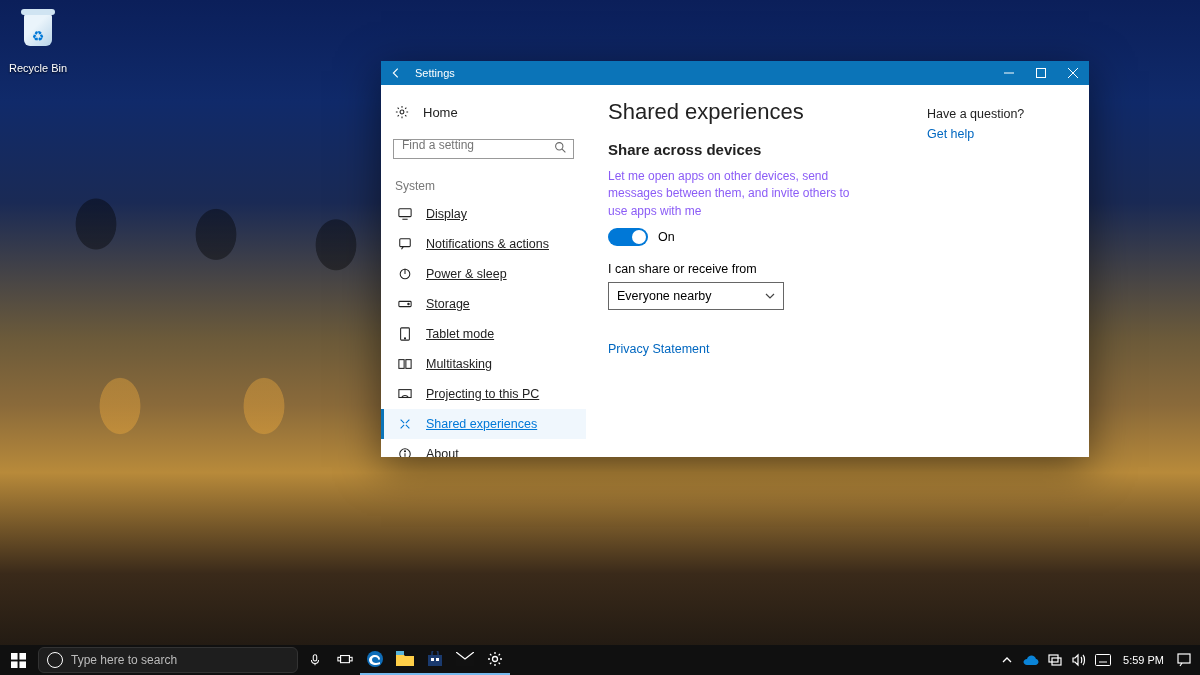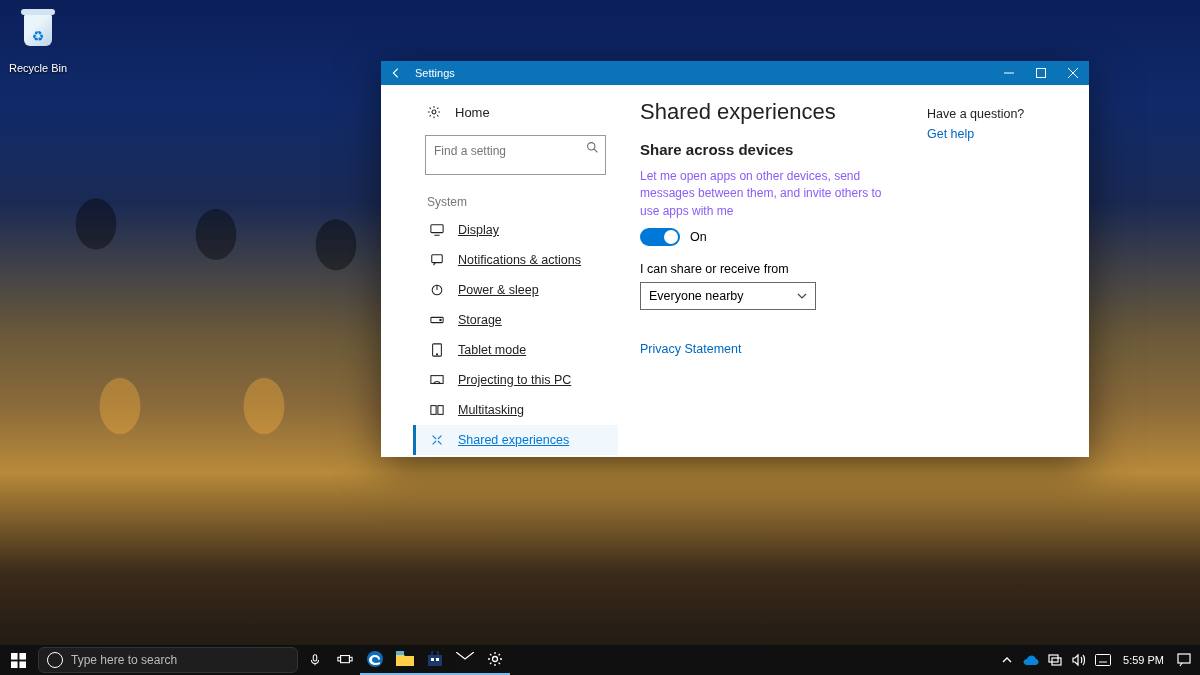--- a/index.html
+++ b/index.html
@@ -24,25 +24,25 @@
 .recycle-bin span { color:#fff; font-size:11px; text-shadow:0 1px 2px rgba(0,0,0,.8); }
 
 .window { position:absolute; top:61px; left:381px; width:708px; height:396px; background:#fff; box-shadow:0 10px 40px rgba(0,0,0,.5); display:flex; flex-direction:column; }
 .titlebar { height:24px; background:#0b74b8; display:flex; align-items:center; color:#fff; font-size:11px; }
 .titlebar .back { width:30px; height:28px; display:flex; align-items:center; justify-content:center; cursor:pointer; }
 .titlebar .title { padding-left:4px; }
 .titlebar .spacer { flex:1; }
 .winbtn { width:32px; height:28px; display:flex; align-items:center; justify-content:center; cursor:pointer; }
 
 .body { flex:1; display:flex; overflow:hidden; }
-.sidebar { width:205px; padding:10px 0; overflow:auto;margin-left:32px; }
+.sidebar { width:205px; padding:10px 0; overflow:auto; }
 .home { display:flex; align-items:center; height:34px; padding:0 14px; cursor:pointer; font-size:13px; color:#222; }
 .home svg { width:14px; height:14px; margin-right:14px; }
 .search { margin:6px 12px 10px; position:relative; }
-.search input { width:100%; height:40px; border:1px solid #999; padding:0 26px 8px 8px; font-size:12px; color:#701a75; }
+.search input { width:100%; height:20px; border:1px solid #999; padding:0 26px 8px 8px; font-size:12px; color:#701a75; }
 .search .sicon { position:absolute; right:7px; top:6px; color:#666; }
 .section-label { padding:10px 14px 6px; font-size:12px; color:#777; }
 .nav-item { display:flex; align-items:center; height:30px; padding:0 14px; cursor:pointer; font-size:12.5px; color:#222; border-left:3px solid transparent;text-decoration:underline; }
 .nav-item svg, .nav-item .isq { width:14px; height:14px; margin-right:14px; flex-shrink:0; color:#222; }
 .nav-item.sel { color:#0078d7; border-left-color:#0b74b8; background:rgba(0,120,215,.06); }
 .nav-item.sel svg { color:#0078d7; }
 
 .content { flex:1; padding:14px 22px; display:flex; }
 .main { flex:1; max-width:340px; }
 .h1 { font-size:22px; font-weight:400; color:#222; margin-bottom:16px; }
@@ -160,31 +160,31 @@
         </div>
         <div class="nav-item">
           <svg viewBox="0 0 16 16" fill="none" stroke="currentColor" stroke-width="1.2">
               <rect x="3" y="1" width="10" height="14" rx="1"></rect>
               <circle cx="8" cy="13" r="0.6" fill="currentColor"></circle>
             </svg>
           <span>Tablet mode</span>
         </div>
         <div class="nav-item">
           <svg viewBox="0 0 16 16" fill="none" stroke="currentColor" stroke-width="1.2">
+              <rect x="1" y="3" width="6" height="10"></rect>
+              <rect x="9" y="3" width="6" height="10"></rect>
+            </svg>
+          <span>Multitasking</span>
+        </div>
+        <div class="nav-item">
+          <svg viewBox="0 0 16 16" fill="none" stroke="currentColor" stroke-width="1.2">
               <rect x="1" y="3" width="14" height="9"></rect>
               <path d="M4 12c2-3 6-3 8 0"></path>
             </svg>
           <span>Projecting to this PC</span>
-        </div>
-        <div class="nav-item">
-          <svg viewBox="0 0 16 16" fill="none" stroke="currentColor" stroke-width="1.2">
-              <rect x="1" y="3" width="6" height="10"></rect>
-              <rect x="9" y="3" width="6" height="10"></rect>
-            </svg>
-          <span>Multitasking</span>
         </div>
         <div class="nav-item sel">
           <svg viewBox="0 0 16 16" fill="none" stroke="currentColor" stroke-width="1.3">
               <path d="M3 3l4 4M13 3l-4 4M3 13l4-4M13 13l-4-4"></path>
             </svg>
           <span>Shared experiences</span>
         </div>
         <div class="nav-item">
           <svg viewBox="0 0 16 16" fill="none" stroke="currentColor" stroke-width="1.2">
               <circle cx="8" cy="8" r="6"></circle>

